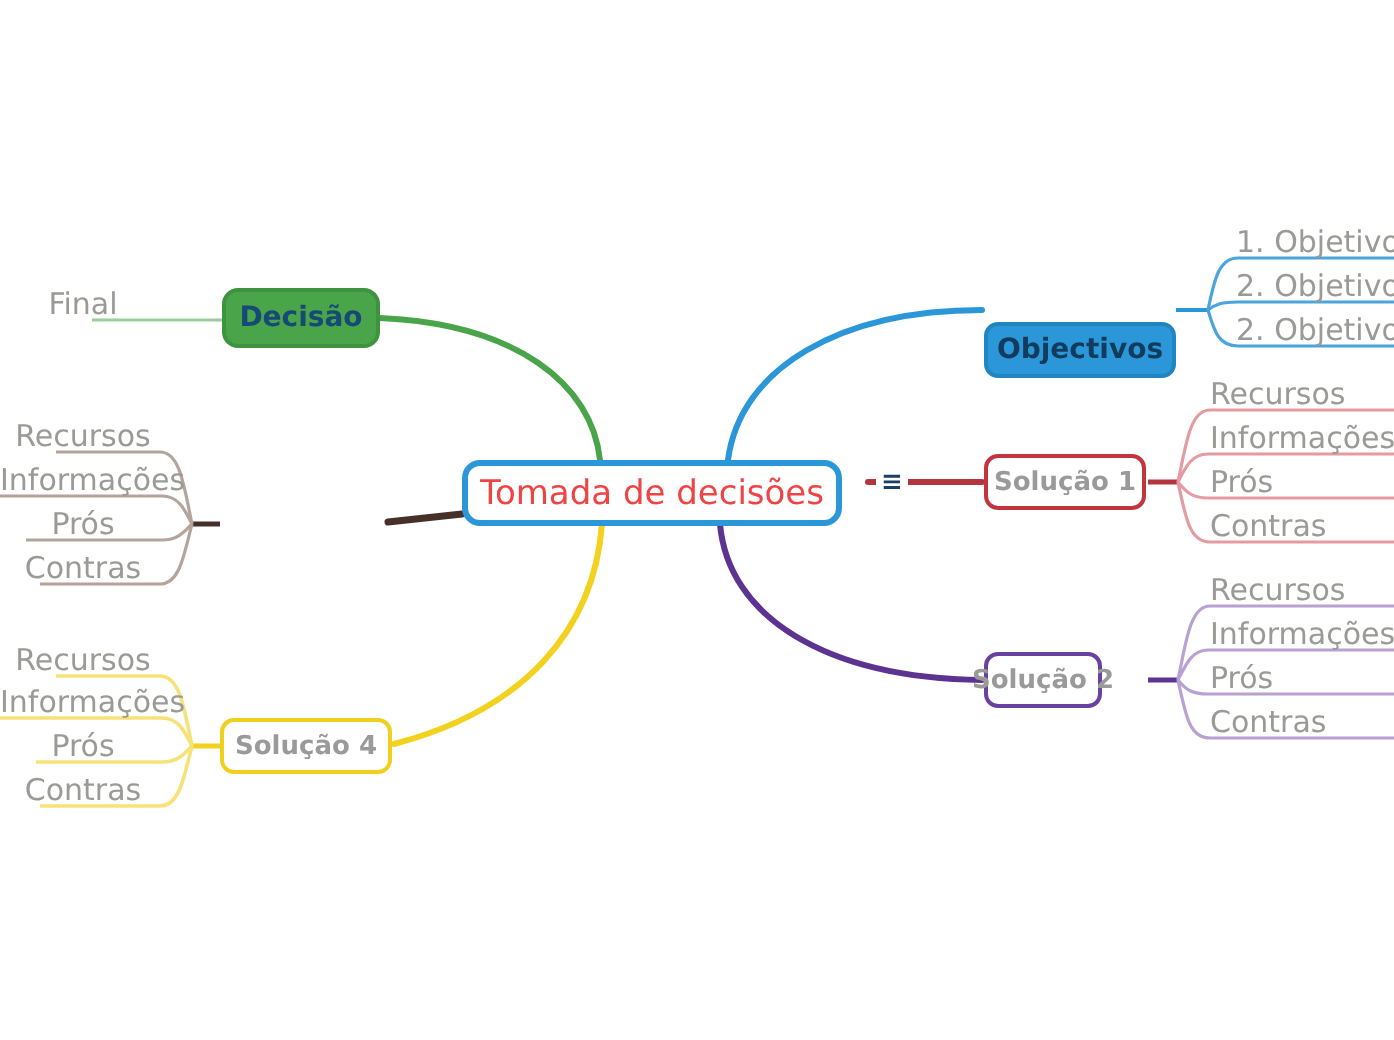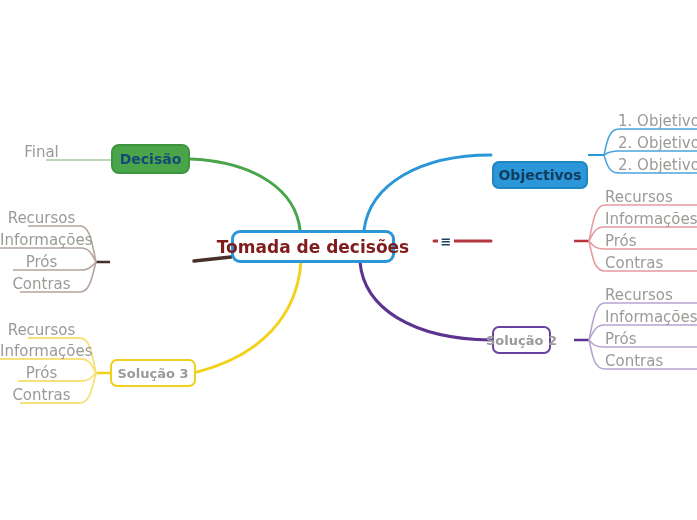--- a/index.html
+++ b/index.html
@@ -23,24 +23,24 @@
     position: absolute;
     box-sizing: border-box;
     display: flex;
     align-items: center;
     justify-content: center;
     background: #ffffff;
     white-space: nowrap;
     cursor: pointer;
   }
   .node-central {
-    left: 231px; top: 230px; width: 164px; height: 33px;
+    left: 231px; top: 230px; width: 190px; height: 33px;
     border: 3px solid #2b97d8;
     border-radius: 9px;
-    font-size: 17px; font-weight: bold; color: #7f1d1d;
+    font-size: 17px; font-weight: normal; color: #ef4444;
   }
   .node-decisao {
     left: 111px; top: 144px; width: 79px; height: 30px;
     background: #4aa54a;
     border: 2px solid #3e943e;
     border-radius: 8px;
     font-size: 14px; font-weight: bold; color: #164a76;
   }
   .node-objectivos {
     left: 492px; top: 141px; width: 96px; height: 28px;
@@ -123,22 +123,23 @@
     <path d="M 96 373 C 92 365 89 359 81 359 L 0 359" stroke="#f7e27a" stroke-width="1.8"></path>
     <path d="M 96 373 C 92 377 89 381 81 381 L 18 381" stroke="#f7e27a" stroke-width="1.8"></path>
     <path d="M 96 373 C 92 388 90 403 80 403 L 20 403" stroke="#f7e27a" stroke-width="1.8"></path>
   </svg>
 
   <div class="node node-central">Tomada de decisões</div>
   <div class="hamburger">≡</div>
 
   <div class="node node-decisao">Decisão</div>
   <div class="node node-objectivos">Objectivos</div>
+  <div class="node node-solution node-solucao1">Solução 1</div>
   <div class="node node-solution node-solucao2">Solução 2</div>
-  <div class="node node-solution node-solucao3">Solução 3</div>
+  <div class="node node-solution node-solucao3">Solução 4</div>
 
   <div class="leaf leaf-r" style="left:618px; top:114px; width:79px;">1. Objetivo</div>
   <div class="leaf leaf-r" style="left:618px; top:136px; width:79px;">2. Objetivo</div>
   <div class="leaf leaf-r" style="left:618px; top:158px; width:79px;">2. Objetivo</div>
 
   <div class="leaf leaf-r" style="left:605px; top:190px; width:92px;">Recursos</div>
   <div class="leaf leaf-r" style="left:605px; top:212px; width:92px;">Informações</div>
   <div class="leaf leaf-r" style="left:605px; top:234px; width:92px;">Prós</div>
   <div class="leaf leaf-r" style="left:605px; top:256px; width:92px;">Contras</div>
 

